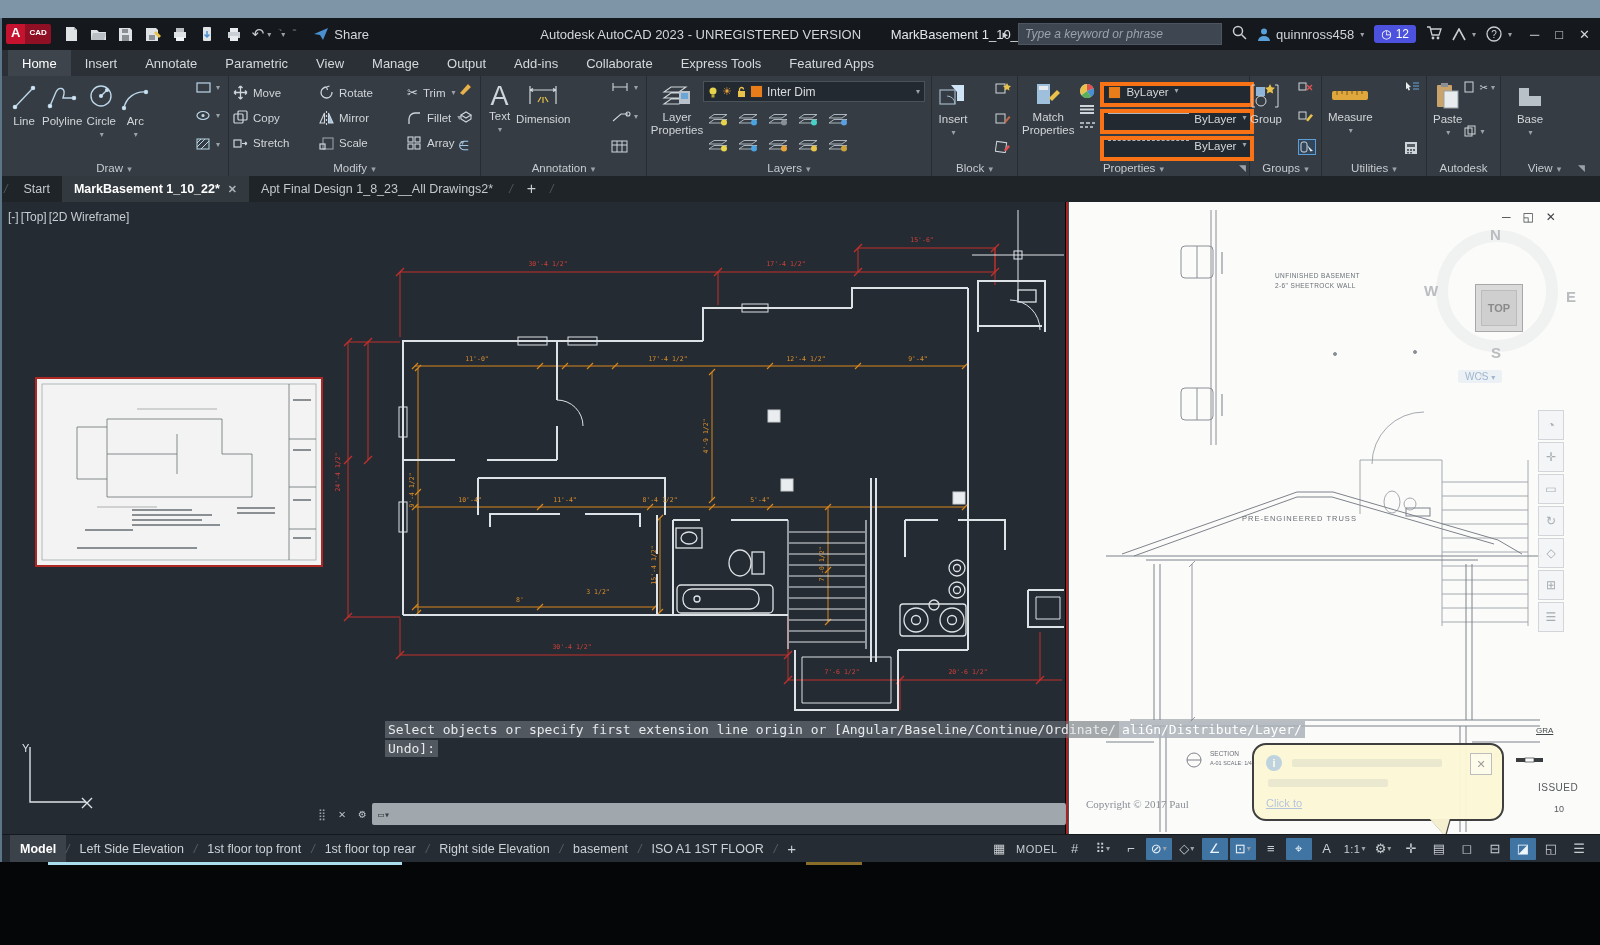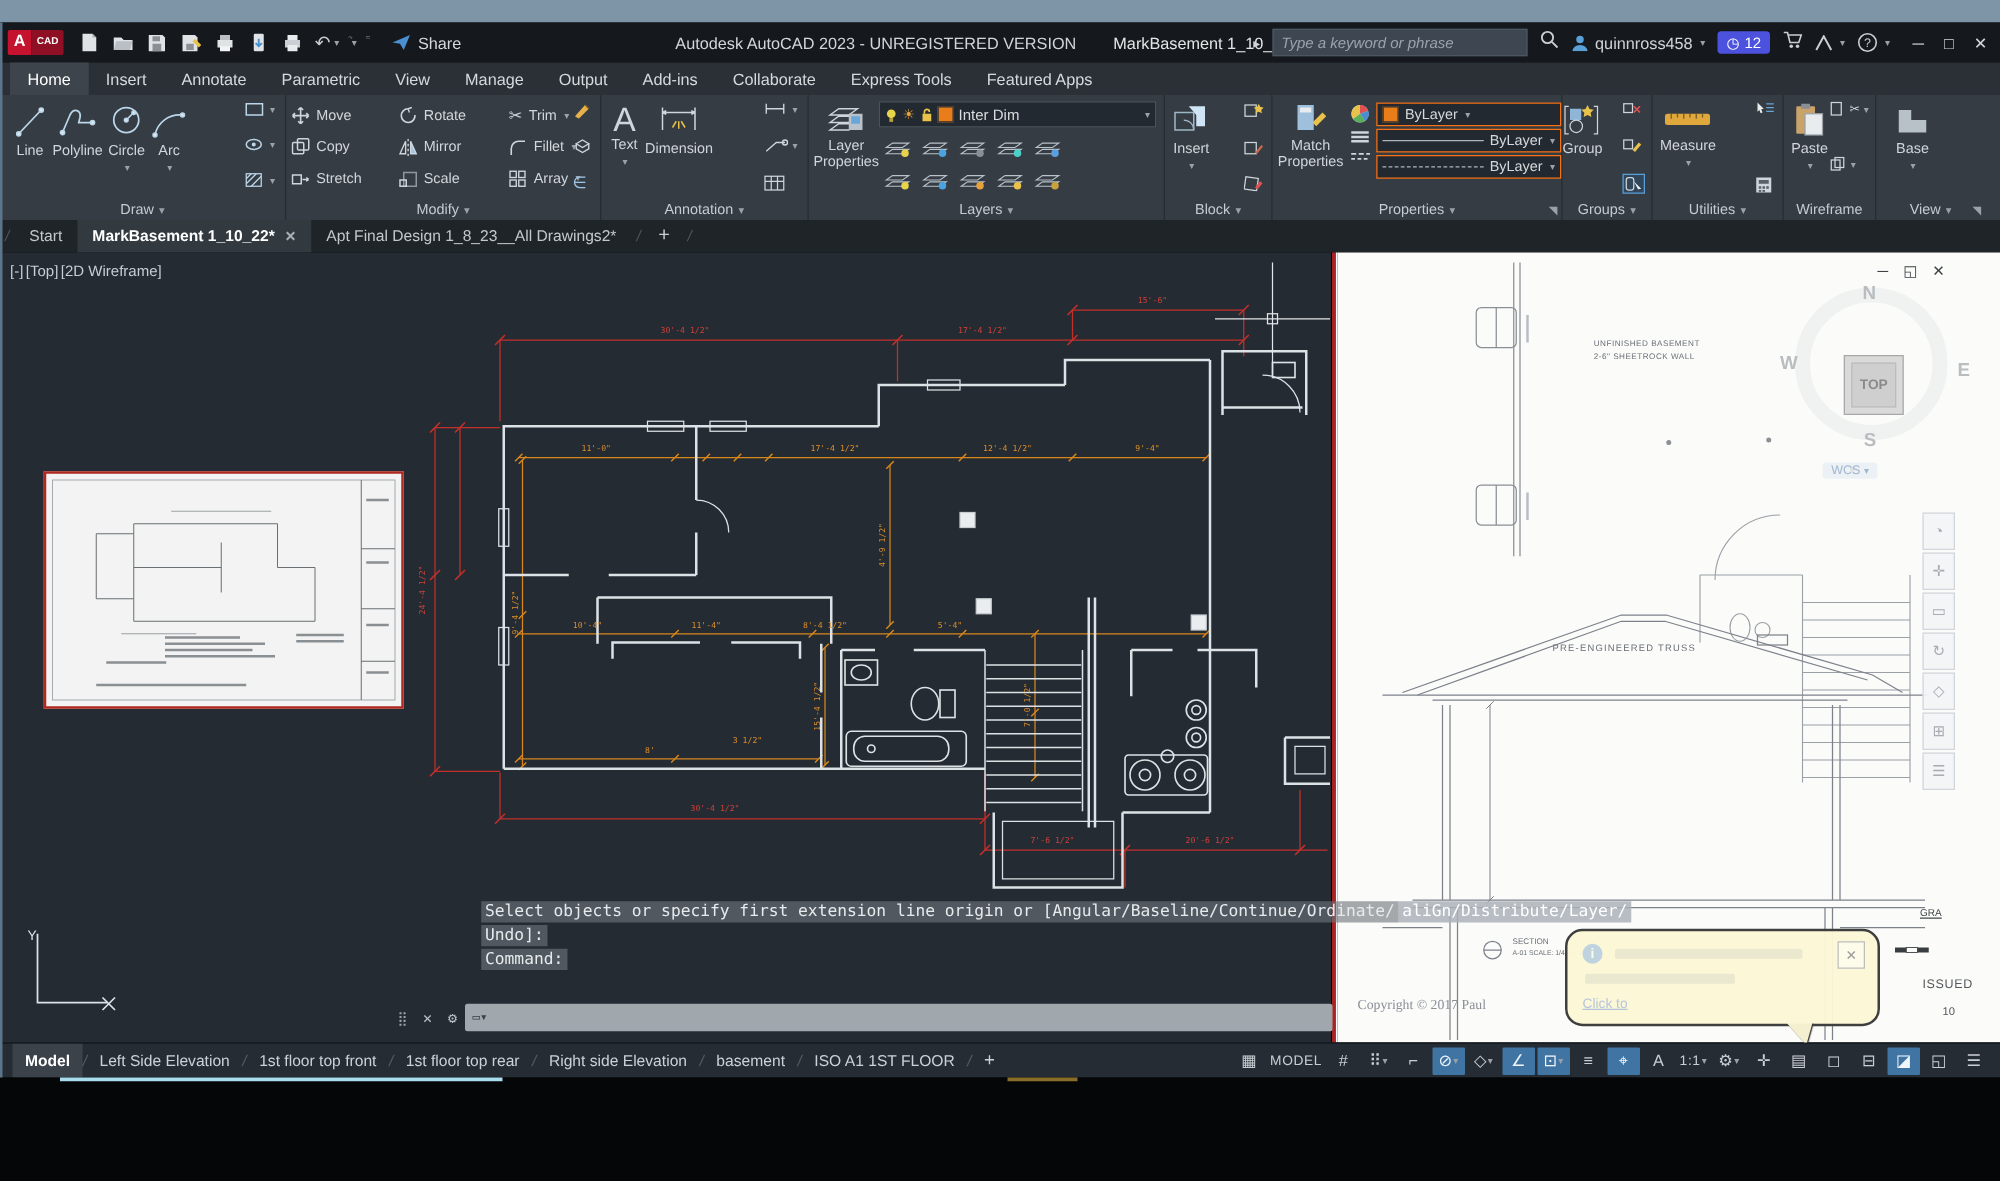--- a/index.html
+++ b/index.html
@@ -42,21 +42,21 @@
   .prow{display:flex;height:78px;}
   .scol{display:flex;flex-direction:column;justify-content:space-between;padding:5px 2px;}
   .sic{display:flex;align-items:center;gap:2px;cursor:pointer;}
   .mini-grid{display:grid;grid-template-columns:86px 88px 78px;grid-auto-rows:25px;padding-top:4px;}
   .mitem{display:flex;align-items:center;gap:5px;font-size:11.5px;color:#d2d6da;cursor:pointer;padding-left:4px;}
   .combo{height:19px;background:#232930;border:1px solid #4a525a;display:flex;align-items:center;gap:4px;padding:0 4px;font-size:12px;color:#d8dcdf;cursor:pointer;}
   .combo .grow{flex:1;}
   .swatch{width:11px;height:11px;background:#e87d1a;border:1px solid #2a2f34;}
   .lgrid{display:grid;grid-template-columns:repeat(5,30px);grid-auto-rows:26px;margin-top:3px;}
   .lgi{display:flex;align-items:center;justify-content:center;cursor:pointer;}
-  .propsel{height:17px;background:#232930;border:1px solid #f97316;display:flex;align-items:center;gap:5px;font-size:11.5px;color:#d5d9dc;padding:0 4px;margin-bottom:2px;cursor:pointer;width:138px;}
+  .propsel{height:17px;background:#232930;border:4px solid #f97316;display:flex;gap:5px;font-size:11.5px;color:#d5d9dc;padding:0 4px;margin-bottom:2px;cursor:pointer;width:138px;}
   .lineglyph{flex:1;border-top:1.5px solid #aeb5bb;}
   
   .ftabs{left:0;top:176px;width:1600px;height:26px;background:#1f2429;display:flex;align-items:stretch;color:#c3c8cd;font-size:12.5px;}
   .ftab{display:flex;align-items:center;gap:8px;padding:0 12px;cursor:pointer;}
   .ftab.act{background:#32393f;color:#fff;font-weight:bold;}
   .fsep{color:#4d555c;align-self:center;padding:0 4px;font-style:italic;}
   .fclose{color:#aab0b5;font-size:11px;cursor:pointer;}
   .fplus{display:flex;align-items:center;padding:0 10px;font-size:16px;color:#c9ced3;cursor:pointer;}
   
   .canvas{left:0;top:202px;width:1600px;height:632px;}
@@ -712,21 +712,21 @@
             <span class="ddc">▾</span>
           </span>
         <span class="sic">
             <svg width="14" height="12">
               <rect x="1" y="3" width="7" height="8" fill="none" stroke="#cfd6db"></rect>
               <rect x="4" y="1" width="7" height="8" fill="none" stroke="#cfd6db"></rect>
             </svg>
             <span class="ddc">▾</span>
           </span>
       </div>
-      <div class="plabel"><span>Wireframe</span></div>
+      <div class="plabel"><span>Autodesk</span></div>
     </div>
 
     <div class="panel" style="width:87px;border-right:none;">
       <div class="prow" style="padding-left:14px;">
         <div class="bigbtn">
             <svg width="30" height="28">
               <path d="M4,24 V6 H14 V14 H26 V24 Z" fill="#b9c1c8"></path>
             </svg>
             <span>Base</span>
             <span class="ddc">▾</span>
@@ -974,21 +974,20 @@
         <div class="ghost" style="left:38px;top:14px;width:150px;"></div>
         <div class="ghost" style="left:14px;top:34px;width:120px;"></div>
         <a class="lnk">Click to</a>
       </div>
     </div>
 
     <div class="abs cmd">
       <div class="chist">
           <div class="cline"><span class="seg">Select objects or specify first extension line origin or [Angular/Baseline/Continue/Ordinate/</span><span class="hl">aliGn/Distribute/Layer/</span></div>
           <div class="cline"><span class="seg">Undo]:</span></div>
-          <div class="cline"><span class="seg">Command:</span></div>
         </div>
       <div class="cinput">
         <span class="cgrip">⣿</span>
         <span class="cicon">✕</span>
         <span class="cicon">⚙</span>
         <div class="cfield">
           <span class="boxdd">▭▾</span>
         </div>
       </div>
     </div>

